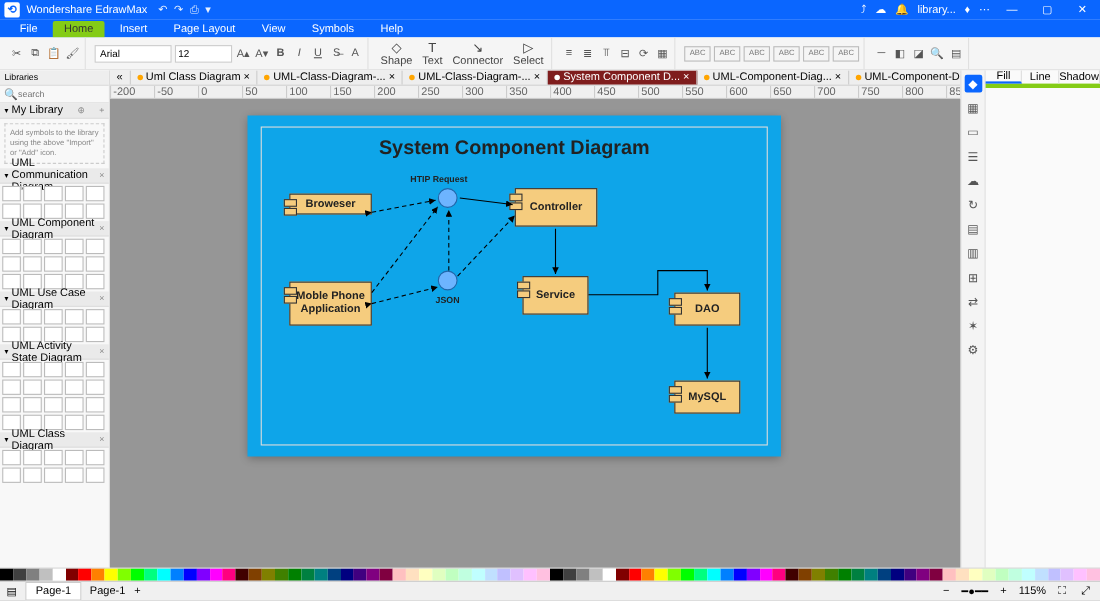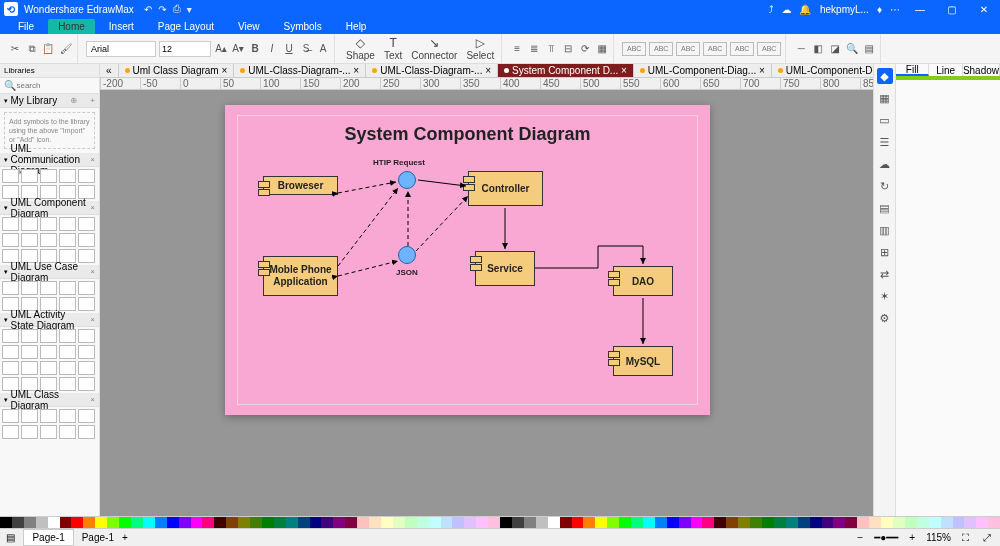--- a/index.html
+++ b/index.html
@@ -7,21 +7,21 @@
 .titlebar{height:18px;background:#0a66ff;color:#fff;display:flex;align-items:center;padding:0 4px;font-size:9px}
 .titlebar .logo{width:14px;height:14px;background:#fff;border-radius:2px;margin-right:6px;display:flex;align-items:center;justify-content:center;color:#0a66ff;font-weight:bold}
 .titlebar .title{flex:0 0 auto;margin-right:10px}
 .titlebar .qat{display:flex;gap:6px;align-items:center}
 .titlebar .qat span{opacity:.9;cursor:pointer}
 .titlebar .spacer{flex:1}
 .titlebar .right{display:flex;gap:8px;align-items:center}
 .titlebar .winbtn{width:24px;text-align:center;cursor:pointer}
 .menubar{height:16px;background:#0a66ff;color:#fff;display:flex;align-items:center;padding-left:8px;gap:4px;font-size:9px}
 .menubar .mitem{padding:2px 10px;cursor:pointer}
-.menubar .mitem.active{background:#14b8a6;color:#333;border-radius:2px 2px 0 0}
+.menubar .mitem.active{background:#84cc16;color:#333;border-radius:2px 2px 0 0}
 .ribbon{height:30px;background:#f5f5f5;border-bottom:1px solid #ddd;display:flex;align-items:center;padding:0 4px;gap:4px}
 .ribbon .grp{display:flex;align-items:center;gap:3px;padding:0 4px;border-right:1px solid #e0e0e0;height:100%}
 .ribbon .ic{width:14px;height:14px;display:flex;align-items:center;justify-content:center;cursor:pointer;color:#555;font-size:10px}
 .ribbon .fontbox{width:70px;height:16px;border:1px solid #ccc;padding:0 4px;font-size:9px;background:#fff}
 .ribbon .sizebox{width:52px;height:16px;border:1px solid #ccc;padding:0 2px;font-size:9px;background:#fff}
 .ribbon .bigic{display:flex;flex-direction:column;align-items:center;cursor:pointer;padding:0 3px;font-size:8px;color:#444}
 .ribbon .bigic .glyph{font-size:12px;height:14px}
 .ribbon .abcbox{width:24px;height:14px;border:1px solid #bbb;font-size:7px;display:flex;align-items:center;justify-content:center;color:#777;cursor:pointer}
 .mainrow{flex:1;display:flex;min-height:0}
 .leftpanel{width:100px;background:#f8f8f8;border-right:1px solid #ddd;display:flex;flex-direction:column;overflow:hidden}
@@ -36,21 +36,21 @@
 .leftpanel .mylib{padding:4px;font-size:7px;color:#888;border:1px dashed #ccc;margin:4px;line-height:1.3}
 .tabbar{height:14px;background:#eee;border-bottom:1px solid #ccc;display:flex;align-items:center;font-size:8px;overflow:hidden}
 .tabbar .tab{padding:0 6px;height:100%;display:flex;align-items:center;border-right:1px solid #ccc;cursor:pointer;gap:3px;white-space:nowrap}
 .tabbar .tab.active{background:#7f1d1d;color:#fff}
 .tabbar .tab .dot{width:5px;height:5px;border-radius:50%;background:#ffa500;flex-shrink:0}
 .tabbar .tab.active .dot{background:#fff}
 .canvaswrap{flex:1;display:flex;flex-direction:column;min-width:0}
 .ruler-h{height:12px;background:#f0f0f0;border-bottom:1px solid #ccc;font-size:6px;color:#666;display:flex;overflow:hidden}
 .ruler-h span{flex:0 0 40px;border-left:1px solid #ccc;padding-left:2px}
 .canvasarea{flex:1;background:#969696;position:relative;overflow:hidden}
-.page{position:absolute;left:125px;top:15px;width:485px;height:310px;background:#f9a8d4;box-shadow:0 2px 8px rgba(0,0,0,.3)}
+.page{position:absolute;left:125px;top:15px;width:485px;height:310px;background:#0ea5e9;box-shadow:0 2px 8px rgba(0,0,0,.3)}
 .page .inner{position:absolute;left:12px;top:10px;right:12px;bottom:10px;border:1px solid #ddd}
 .dtitle{position:absolute;top:8px;left:0;right:0;text-align:center;font-size:18px;font-weight:bold;color:#222}
 .comp{position:absolute;background:#f5cc7e;border:1px solid #333;display:flex;align-items:center;justify-content:center;font-size:9px;font-weight:bold;color:#222}
 .comp::before{content:"";position:absolute;left:-6px;top:4px;width:10px;height:5px;background:#f5cc7e;border:1px solid #333}
 .comp::after{content:"";position:absolute;left:-6px;top:12px;width:10px;height:5px;background:#f5cc7e;border:1px solid #333}
 .ball{position:absolute;width:18px;height:18px;border-radius:50%;background:#6db4ff;border:1px solid #2266aa}
 .lbl{position:absolute;font-size:8px;font-weight:bold;color:#222}
 svg.arrows{position:absolute;left:0;top:0;width:100%;height:100%;pointer-events:none}
 .toolstrip{width:22px;background:#f4f4f4;border-left:1px solid #ddd;display:flex;flex-direction:column;align-items:center;padding-top:4px;gap:6px}
 .toolstrip .tic{width:16px;height:16px;display:flex;align-items:center;justify-content:center;cursor:pointer;color:#555;font-size:11px}
@@ -78,21 +78,21 @@
     <span>↶</span>
     <span>↷</span>
     <span>⎙</span>
     <span>▾</span>
   </div>
   <div class="spacer"></div>
   <div class="right">
     <span>⤴</span>
     <span>☁</span>
     <span>🔔</span>
-    <span>hekpmyL...</span>
+    <span>library...</span>
     <span>♦</span>
     <span>⋯</span>
     <span class="winbtn">—</span>
     <span class="winbtn">▢</span>
     <span class="winbtn">✕</span>
   </div>
 </div>
 
 <div class="menubar" id="menubar">
     <div class="mitem">File</div>

